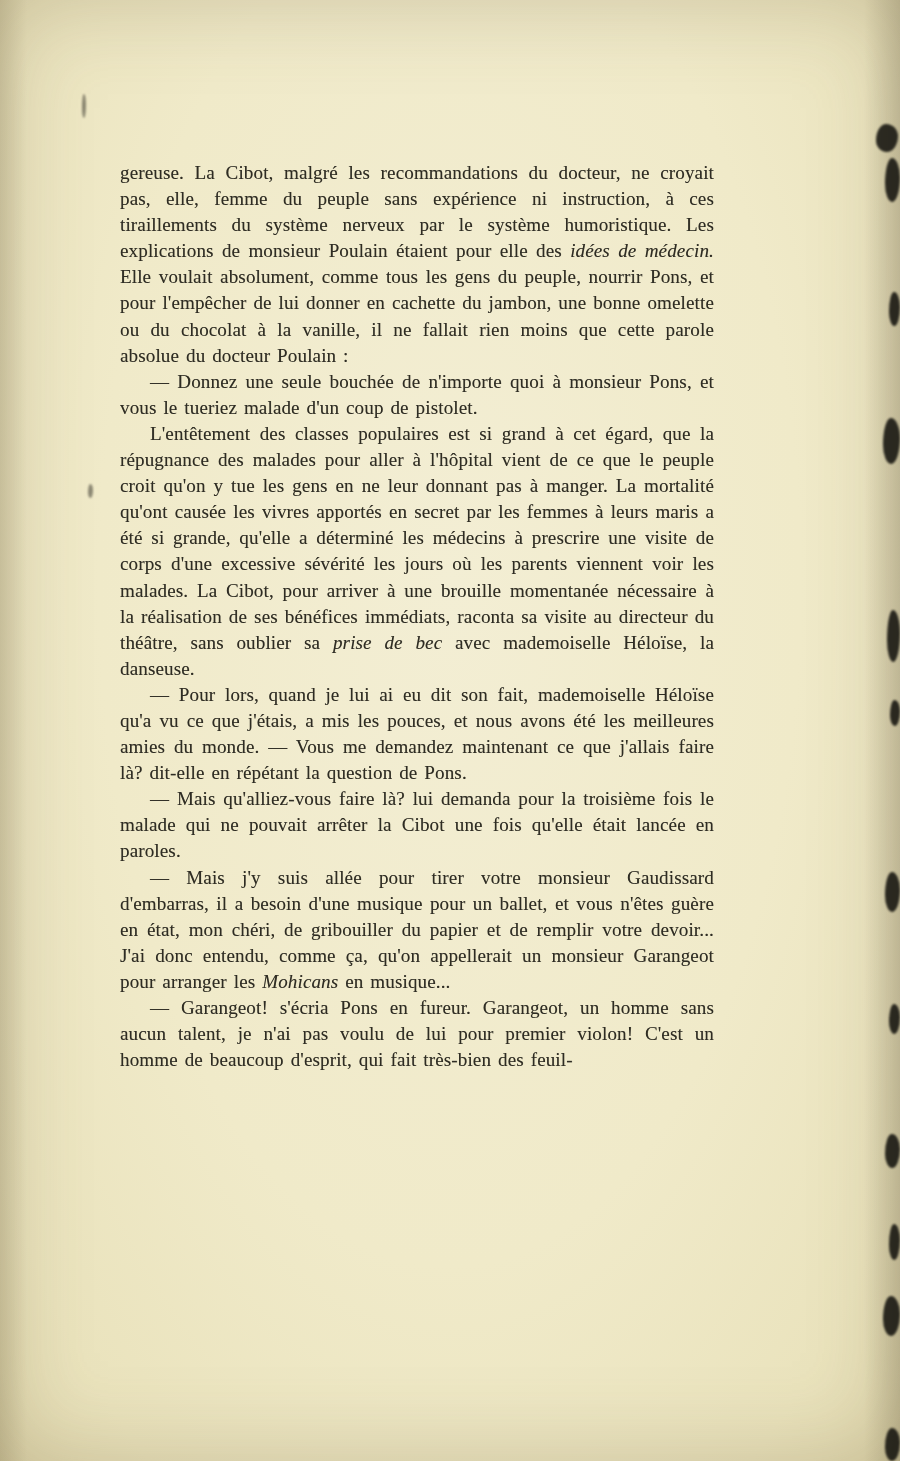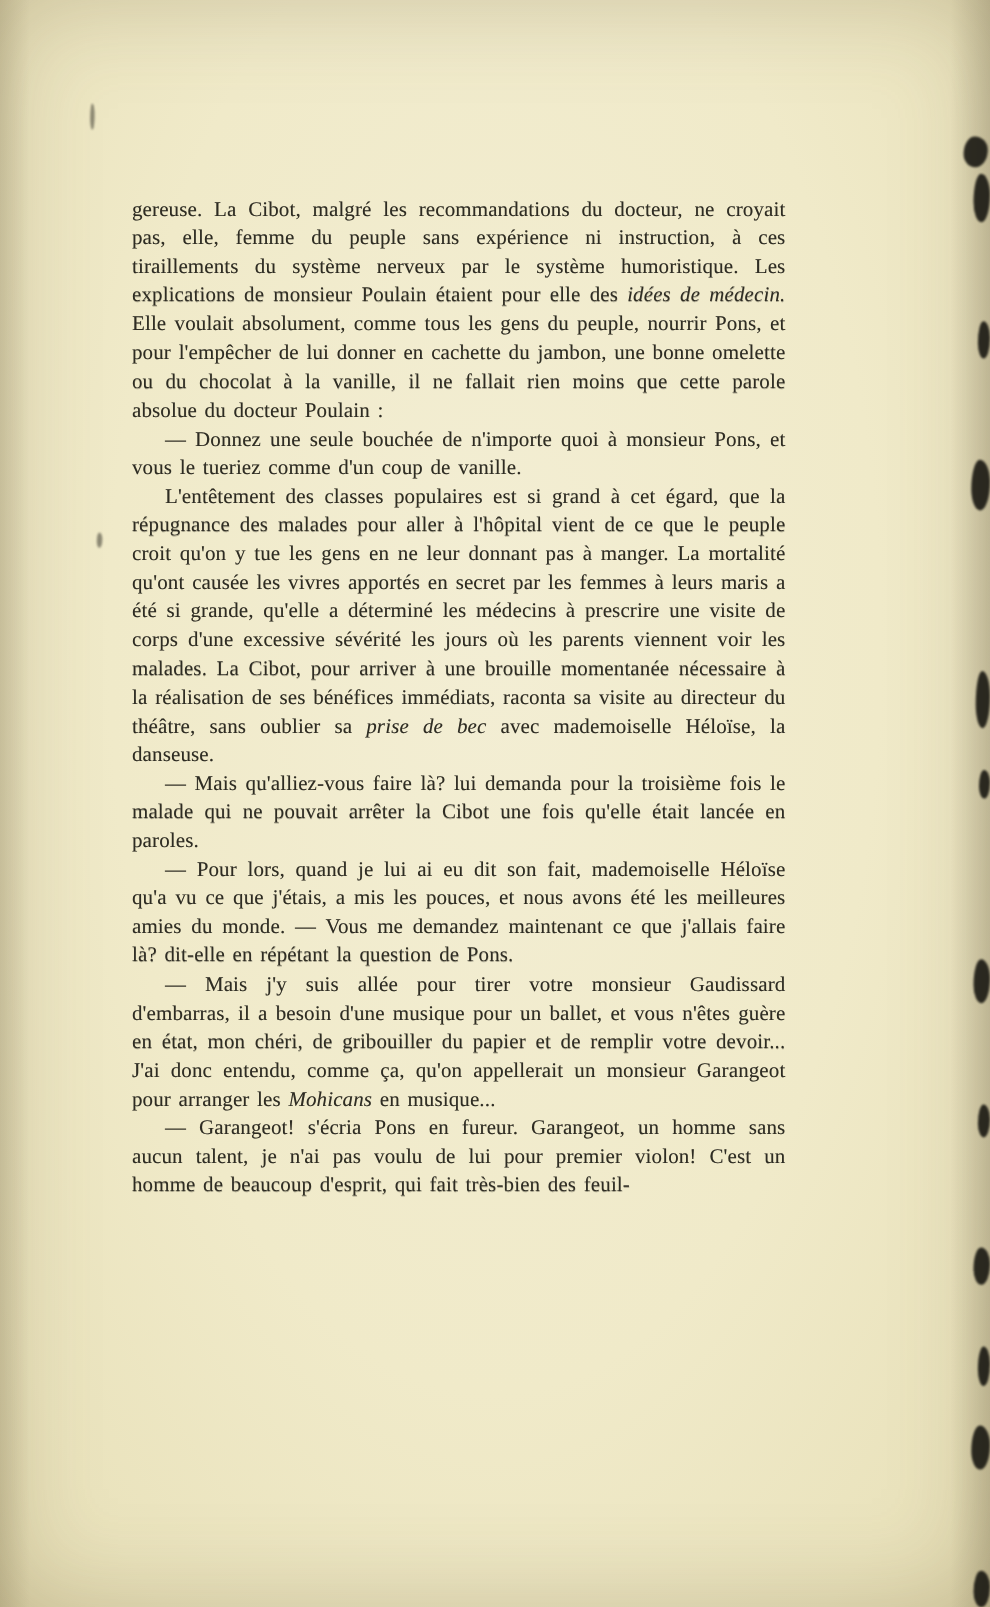--- a/index.html
+++ b/index.html
@@ -44,21 +44,21 @@
   }
   .page-number {
     position: absolute;
     right: -2px;
     top: -2px;
     font-size: 24px;
     font-weight: bold;
     letter-spacing: 1.5px;
     color: #2c2a20;
   }
-  .text-block { margin-top: 28px; }
+  .text-block { margin-top: 10px; }
   p.para {
     margin: 0;
     text-align: justify;
     font-size: 19px;
     line-height: 26.1px;
     letter-spacing: 0.15px;
     word-spacing: 2px;
     text-shadow: 0.2px 0.2px 0 rgba(40, 38, 30, 0.35);
   }
   p.indent { text-indent: 30px; }
@@ -74,24 +74,24 @@
 </style>
 </head>
 <body>
 
 <div class="page">
 
   <div class="content">
 
     <div class="text-block">
         <p class="para"><span>gereuse. La Cibot, malgré les recommandations du docteur, ne croyait pas, elle, femme du peuple sans expérience ni instruction, à ces tiraillements du système nerveux par le système humoristique. Les explications de monsieur Poulain étaient pour elle des </span><span class="em">idées de médecin.</span><span> Elle voulait absolument, comme tous les gens du peuple, nourrir Pons, et pour l'empêcher de lui donner en cachette du jambon, une bonne omelette ou du chocolat à la vanille, il ne fallait rien moins que cette parole absolue du docteur Poulain :</span></p>
-        <p class="para indent"><span>— Donnez une seule bouchée de n'importe quoi à monsieur Pons, et vous le tueriez comme d'un coup de vanille.</span></p>
+        <p class="para indent"><span>— Donnez une seule bouchée de n'importe quoi à monsieur Pons, et vous le tueriez malade d'un coup de pistolet.</span></p>
         <p class="para indent"><span>L'entêtement des classes populaires est si grand à cet égard, que la répugnance des malades pour aller à l'hôpital vient de ce que le peuple croit qu'on y tue les gens en ne leur donnant pas à manger. La mortalité qu'ont causée les vivres apportés en secret par les femmes à leurs maris a été si grande, qu'elle a déterminé les médecins à prescrire une visite de corps d'une excessive sévérité les jours où les parents viennent voir les malades. La Cibot, pour arriver à une brouille momentanée nécessaire à la réalisation de ses bénéfices immédiats, raconta sa visite au directeur du théâtre, sans oublier sa </span><span class="em">prise de bec</span><span> avec mademoiselle Héloïse, la danseuse.</span></p>
+        <p class="para indent"><span>— Pour lors, quand je lui ai eu dit son fait, mademoiselle Héloïse qu'a vu ce que j'étais, a mis les pouces, et nous avons été les meilleures amies du monde. — Vous me demandez maintenant ce que j'allais faire là? dit-elle en répétant la question de Pons.</span></p>
         <p class="para indent"><span>— Mais qu'alliez-vous faire là? lui demanda pour la troisième fois le malade qui ne pouvait arrêter la Cibot une fois qu'elle était lancée en paroles.</span></p>
-        <p class="para indent"><span>— Pour lors, quand je lui ai eu dit son fait, mademoiselle Héloïse qu'a vu ce que j'étais, a mis les pouces, et nous avons été les meilleures amies du monde. — Vous me demandez maintenant ce que j'allais faire là? dit-elle en répétant la question de Pons.</span></p>
         <p class="para indent"><span>— Mais j'y suis allée pour tirer votre monsieur Gaudissard d'embarras, il a besoin d'une musique pour un ballet, et vous n'êtes guère en état, mon chéri, de gribouiller du papier et de remplir votre devoir... J'ai donc entendu, comme ça, qu'on appellerait un monsieur Garangeot pour arranger les </span><span class="em">Mohicans</span><span> en musique...</span></p>
         <p class="para indent"><span>— Garangeot! s'écria Pons en fureur. Garangeot, un homme sans aucun talent, je n'ai pas voulu de lui pour premier violon! C'est un homme de beaucoup d'esprit, qui fait très-bien des feuil-</span></p>
       </div>
   </div>
 
   <div class="smudge" style="left:876px; top:124px; width:22px; height:28px;"></div>
   <div class="smudge" style="left:885px; top:158px; width:15px; height:44px;"></div>
   <div class="smudge" style="left:889px; top:292px; width:11px; height:34px;"></div>
   <div class="smudge" style="left:883px; top:418px; width:17px; height:46px;"></div>
   <div class="smudge" style="left:887px; top:610px; width:13px; height:52px;"></div>

